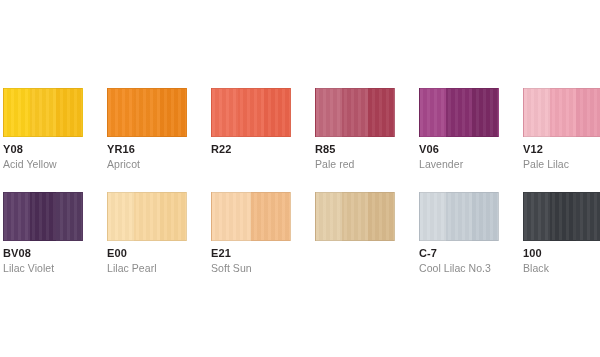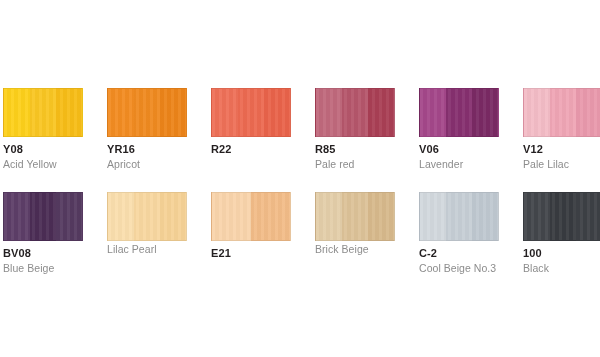--- a/index.html
+++ b/index.html
@@ -118,38 +118,39 @@
         <div class="swatch-name">Lavender</div>
       </div>
       <div class="swatch-cell">
         <div class="swatch-chip" style="background: linear-gradient(to right, rgb(243, 188, 198) 0%, rgb(243, 188, 198) 33.33%, rgb(239, 165, 181) 33.33%, rgb(239, 165, 181) 66.67%, rgb(233, 153, 172) 66.67%, rgb(233, 153, 172) 100%);"></div>
         <div class="swatch-code">V12</div>
         <div class="swatch-name">Pale Lilac</div>
       </div>
       <div class="swatch-cell">
         <div class="swatch-chip" style="background: linear-gradient(to right, rgb(93, 62, 104) 0%, rgb(93, 62, 104) 33.33%, rgb(75, 45, 85) 33.33%, rgb(75, 45, 85) 66.67%, rgb(85, 58, 96) 66.67%, rgb(85, 58, 96) 100%);"></div>
         <div class="swatch-code">BV08</div>
-        <div class="swatch-name">Blue Beige</div>
+        <div class="swatch-name">Lilac Violet</div>
       </div>
       <div class="swatch-cell">
         <div class="swatch-chip" style="background: linear-gradient(to right, rgb(250, 222, 173) 0%, rgb(250, 222, 173) 33.33%, rgb(248, 215, 160) 33.33%, rgb(248, 215, 160) 66.67%, rgb(246, 210, 150) 66.67%, rgb(246, 210, 150) 100%);"></div>
+        <div class="swatch-code">E00</div>
         <div class="swatch-name">Lilac Pearl</div>
       </div>
       <div class="swatch-cell">
         <div class="swatch-chip" style="background: linear-gradient(to right, rgb(249, 212, 171) 0%, rgb(249, 212, 171) 50%, rgb(242, 188, 136) 50%, rgb(242, 188, 136) 100%);"></div>
         <div class="swatch-code">E21</div>
+        <div class="swatch-name">Soft Sun</div>
       </div>
       <div class="swatch-cell">
         <div class="swatch-chip" style="background: linear-gradient(to right, rgb(227, 206, 169) 0%, rgb(227, 206, 169) 33.33%, rgb(220, 194, 152) 33.33%, rgb(220, 194, 152) 66.67%, rgb(215, 185, 140) 66.67%, rgb(215, 185, 140) 100%);"></div>
-        <div class="swatch-name">Brick Beige</div>
       </div>
       <div class="swatch-cell">
         <div class="swatch-chip" style="background: linear-gradient(to right, rgb(210, 216, 221) 0%, rgb(210, 216, 221) 33.33%, rgb(198, 206, 213) 33.33%, rgb(198, 206, 213) 66.67%, rgb(191, 200, 208) 66.67%, rgb(191, 200, 208) 100%);"></div>
-        <div class="swatch-code">C-2</div>
-        <div class="swatch-name">Cool Beige No.3</div>
+        <div class="swatch-code">C-7</div>
+        <div class="swatch-name">Cool Lilac No.3</div>
       </div>
       <div class="swatch-cell">
         <div class="swatch-chip" style="background: linear-gradient(to right, rgb(67, 70, 75) 0%, rgb(67, 70, 75) 33.33%, rgb(56, 59, 64) 33.33%, rgb(56, 59, 64) 66.67%, rgb(61, 64, 69) 66.67%, rgb(61, 64, 69) 100%);"></div>
         <div class="swatch-code">100</div>
         <div class="swatch-name">Black</div>
       </div>
     </div>
 </div>
 
 </body></html>

